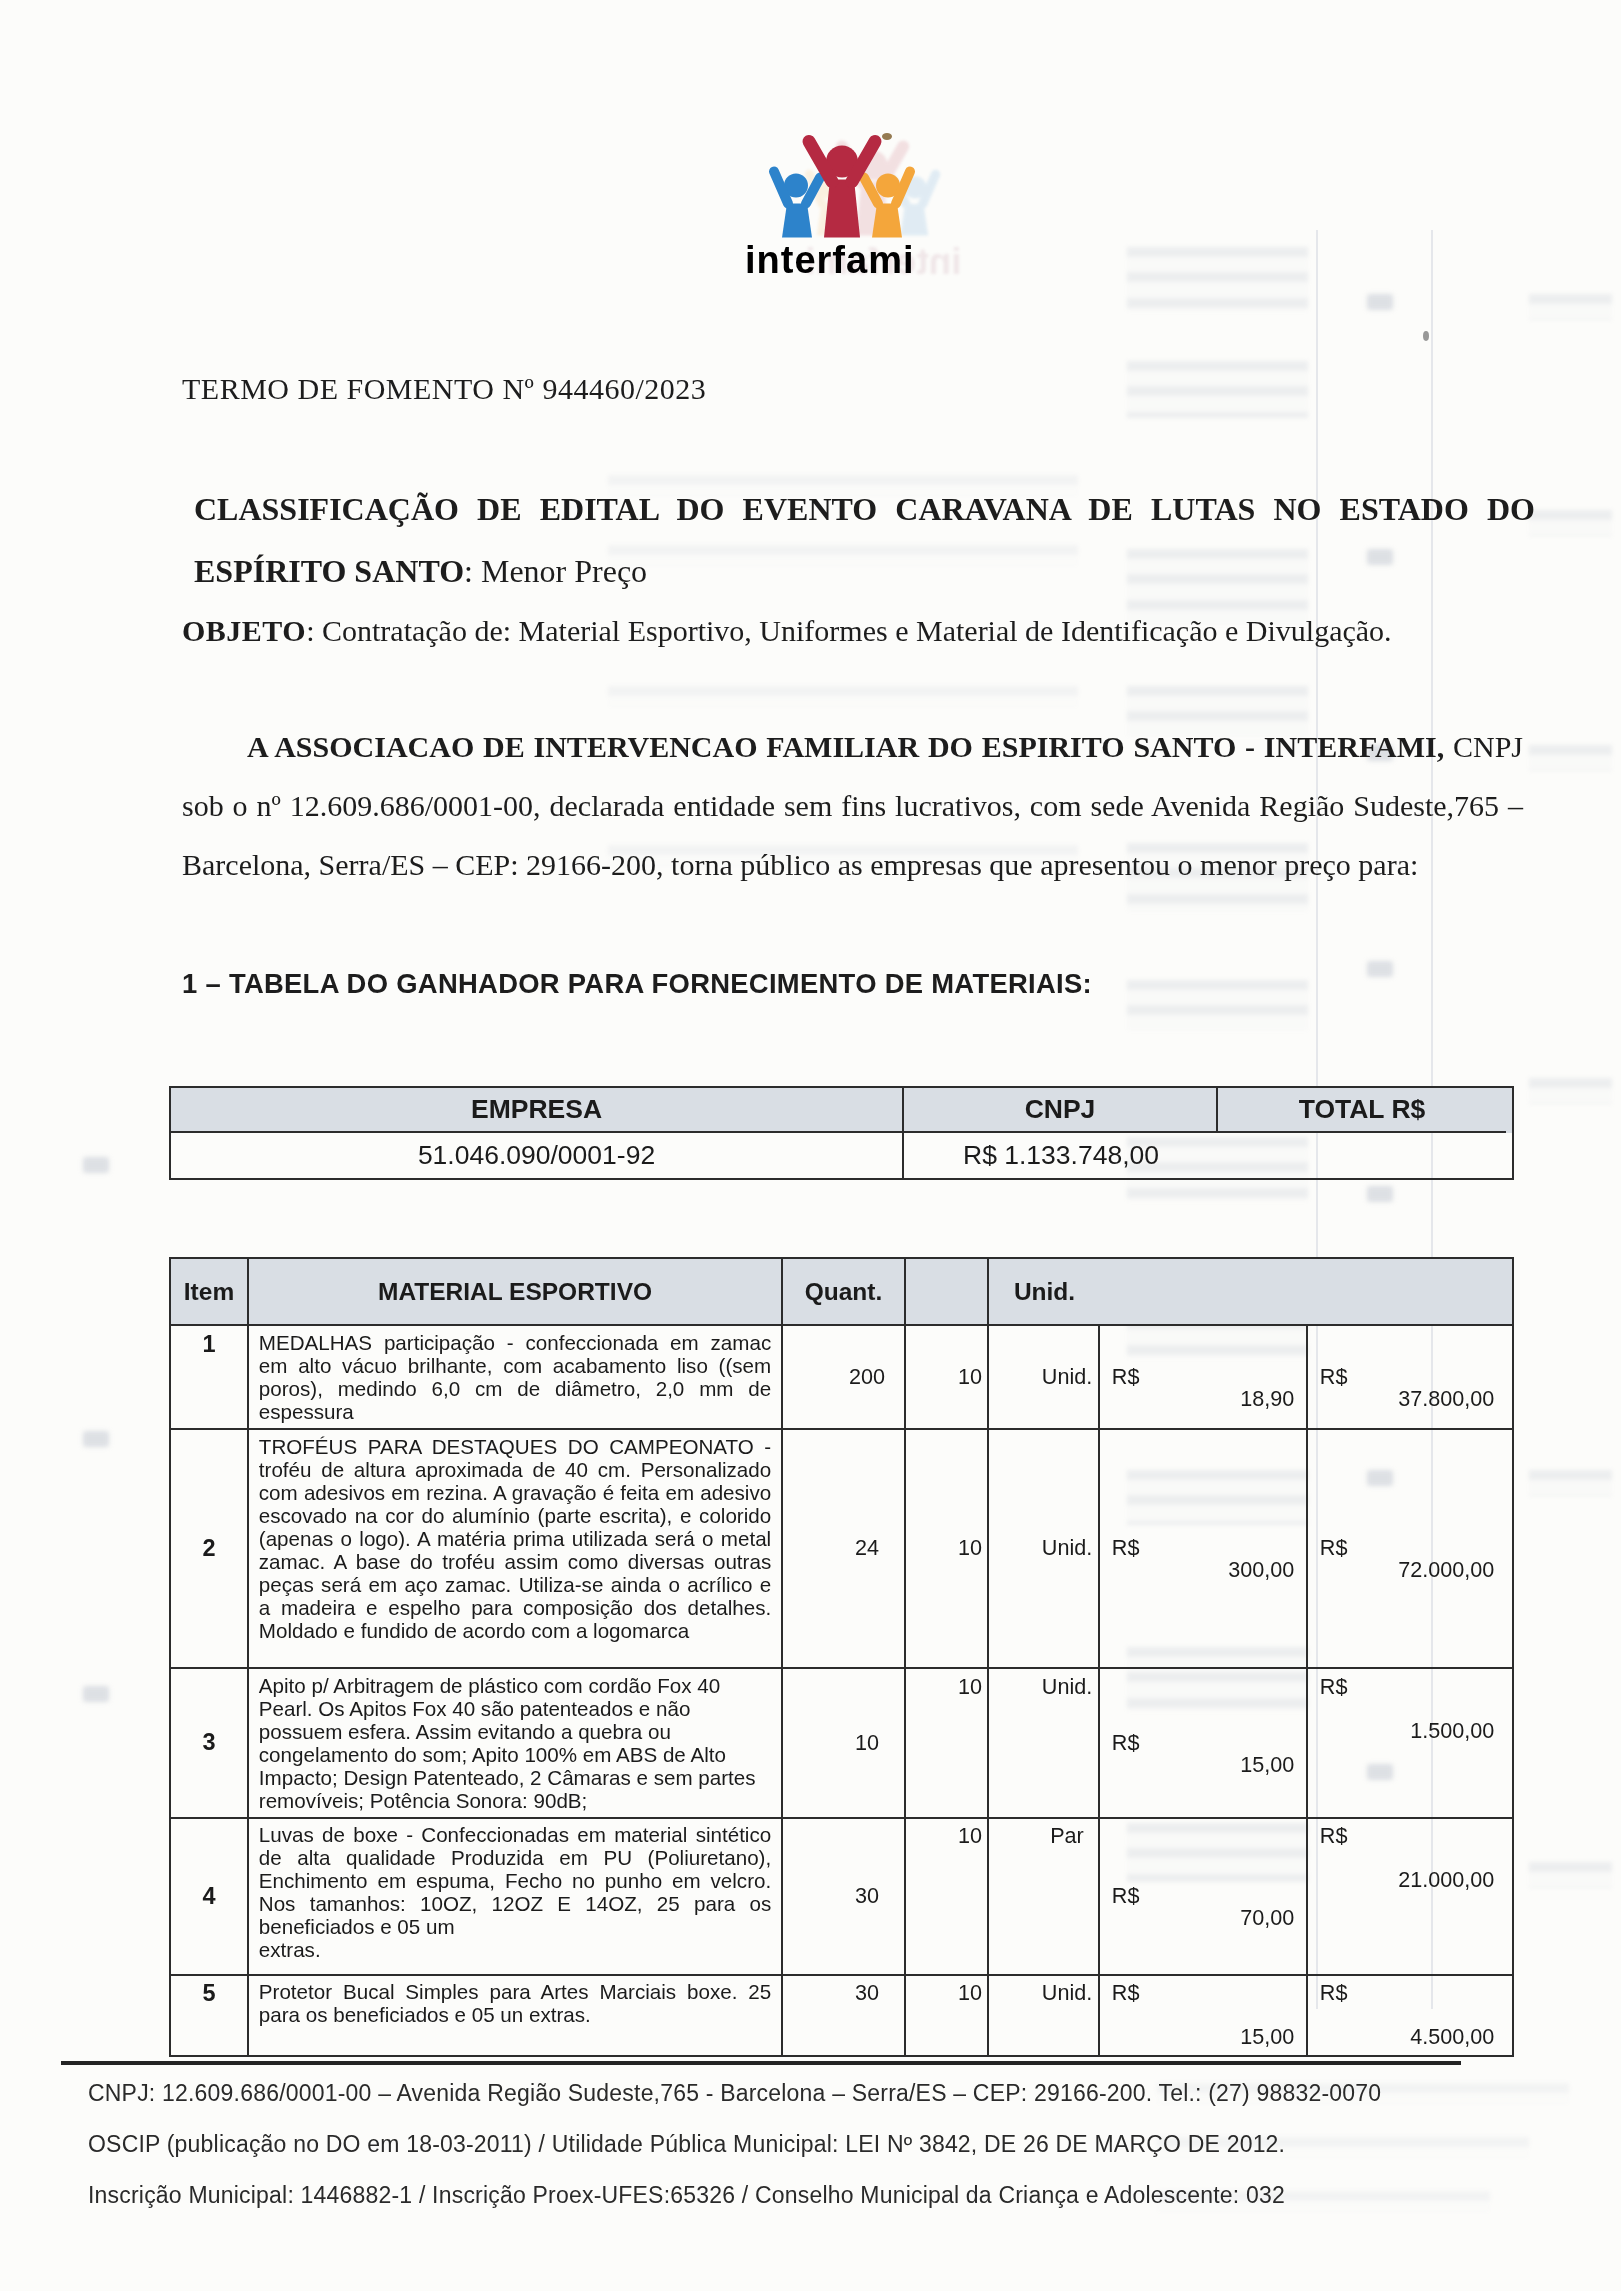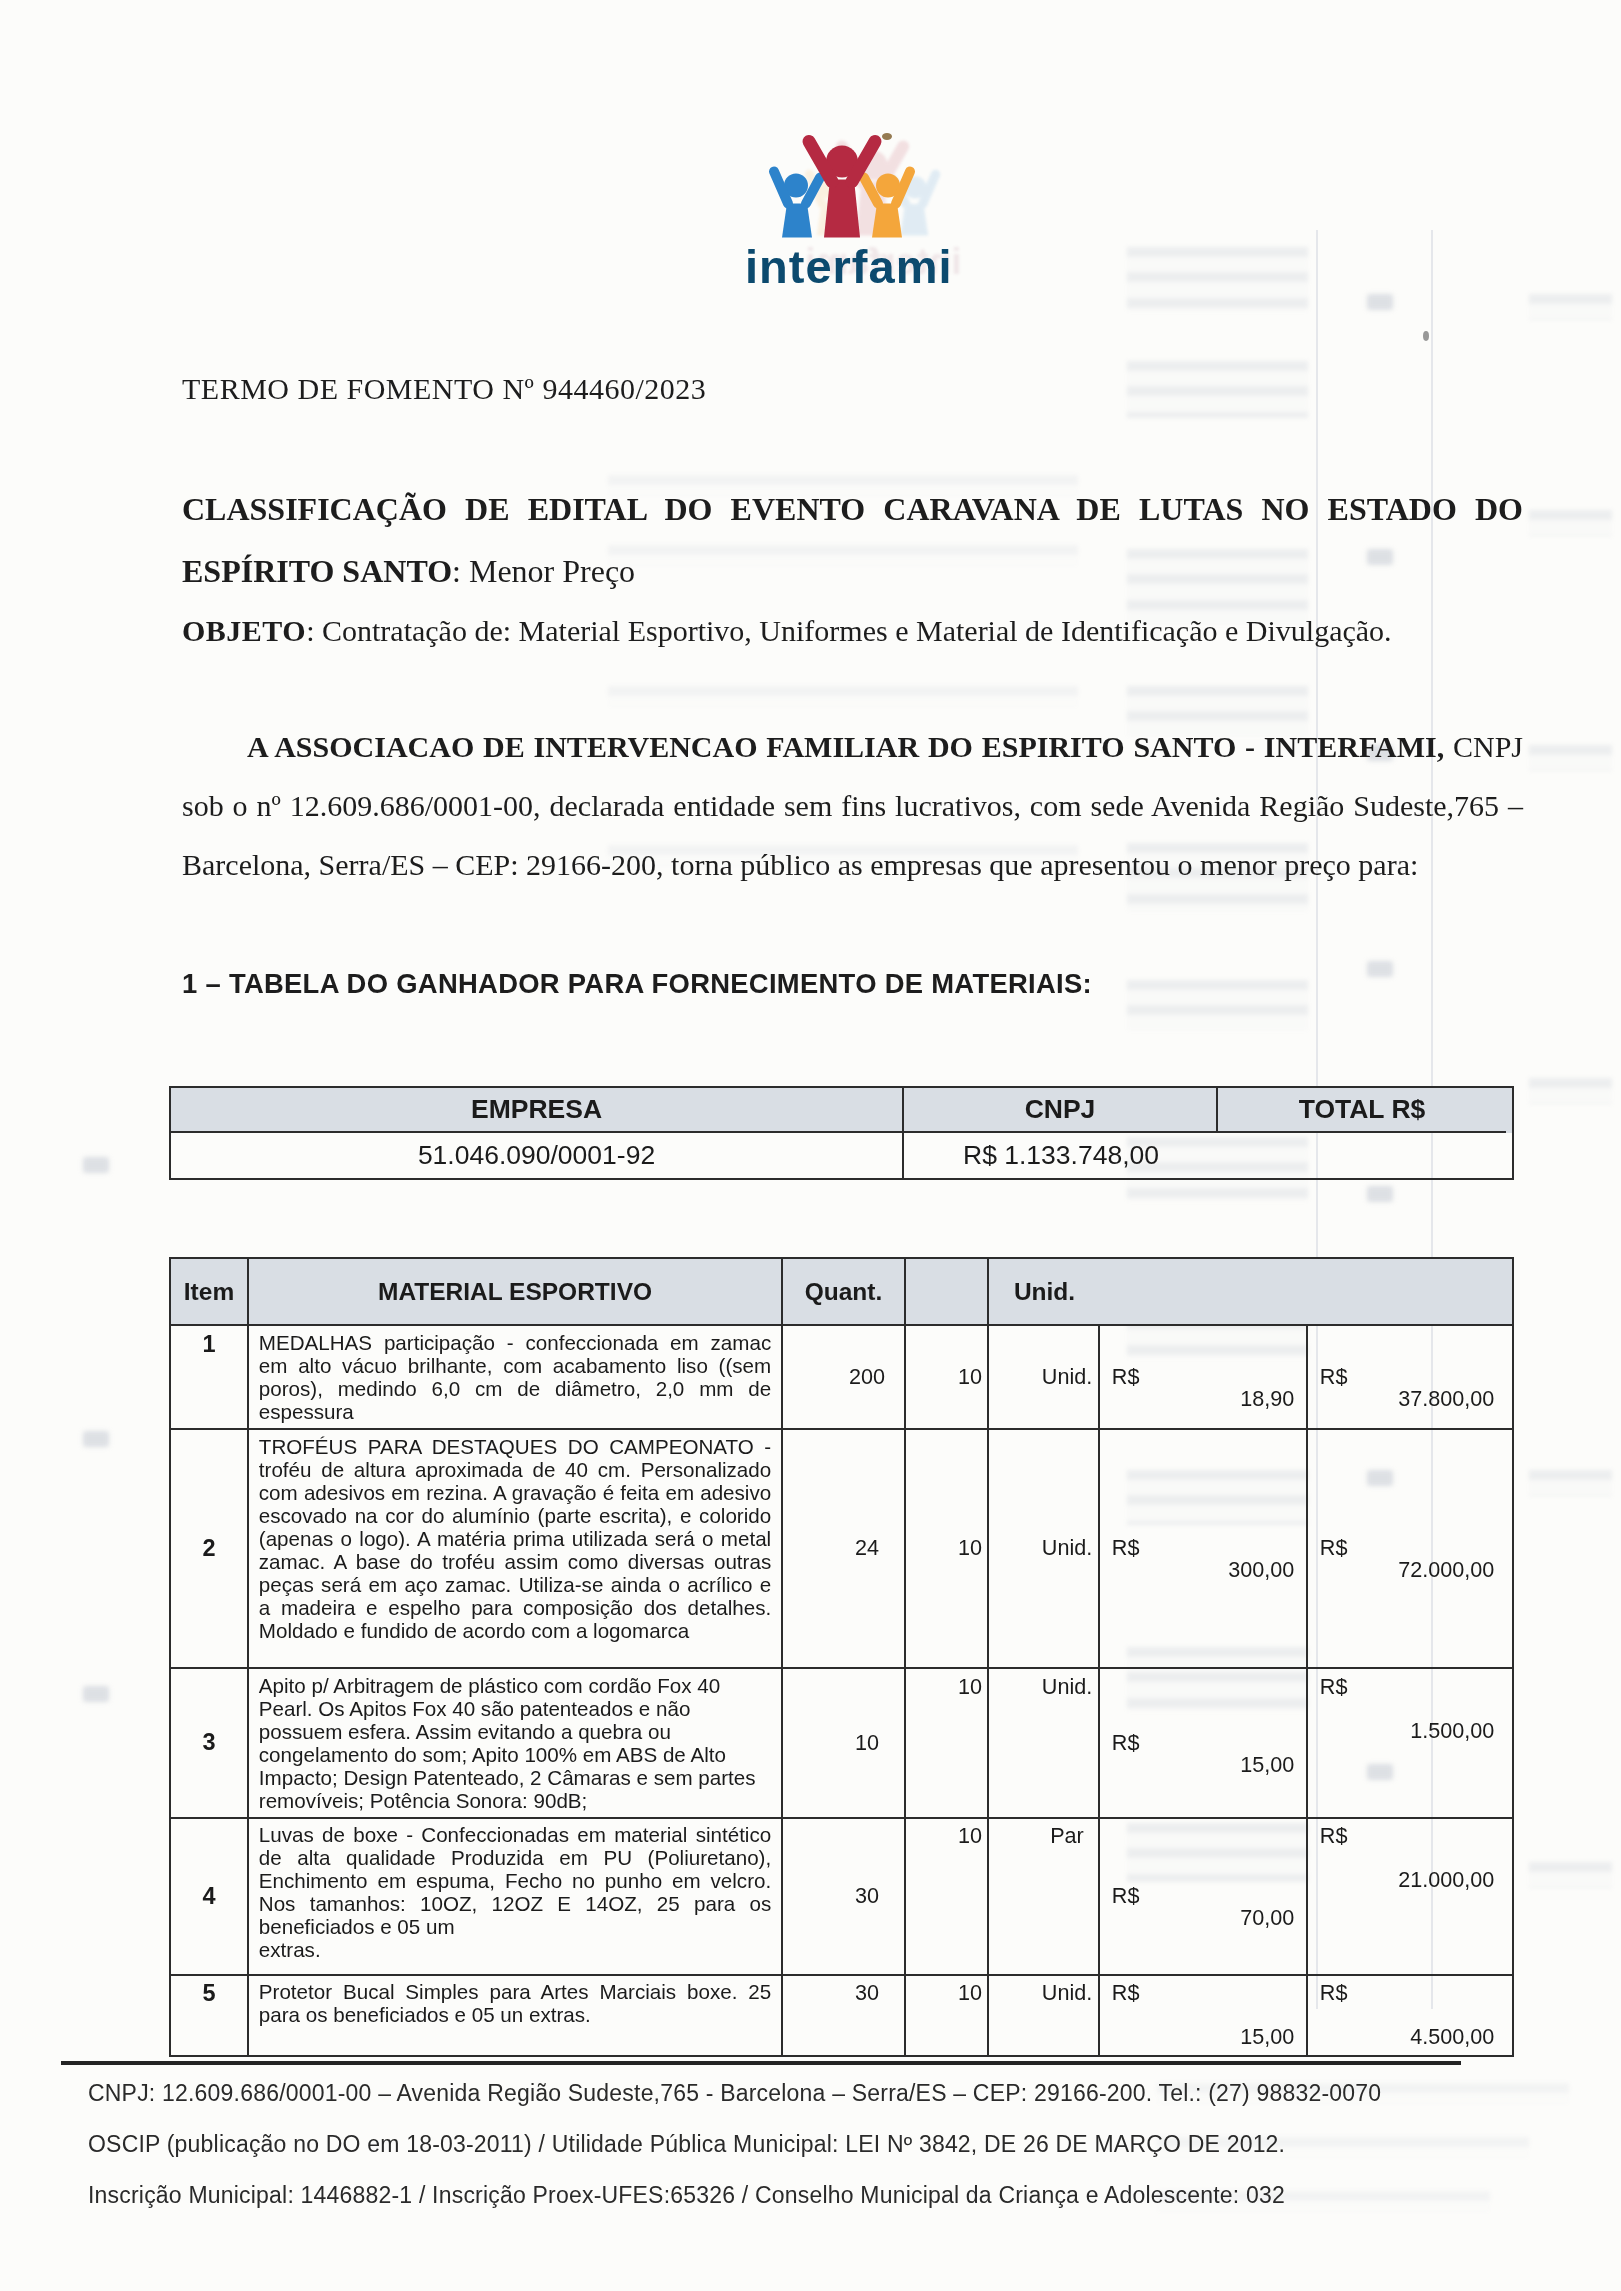--- a/index.html
+++ b/index.html
@@ -12,31 +12,31 @@
   .smudge{position:absolute;filter:blur(2px);opacity:.5;
     background:repeating-linear-gradient(180deg, rgba(148,158,178,.30) 0 9.8px, rgba(148,158,178,.05) 9.8px 25.5px);}
   .smudge.lite{opacity:.3;}
   .vline{position:absolute;width:2px;background:rgba(150,160,180,.22);filter:blur(0.6px);}
   .nblob{position:absolute;width:25.5px;height:15.7px;background:rgba(140,150,172,.28);filter:blur(2.5px);border-radius:2.9px;}
   .speck{position:absolute;border-radius:50%;}
   
   .logo-wrap{position:absolute;left:627px;top:125px;width:372px;height:186px;}
   .logo-fig{position:absolute;left:125px;top:0;width:180px;height:116px;}
   .logo-text{position:absolute;left:118px;top:114px;width:196px;text-align:left;
-    font-family:"Liberation Sans","DejaVu Sans",sans-serif;font-weight:bold;font-size:47px;
-    color:#0c4a6e;letter-spacing:1px;}
+    font-family:"Liberation Sans","DejaVu Sans",sans-serif;font-weight:bold;font-size:38px;
+    color:#000000;letter-spacing:1px;}
   .ghost{opacity:.13;filter:blur(1.6px);transform:scaleX(-1);}
   .ghost-fig{position:absolute;left:43px;top:5.9px;width:167px;height:108px;}
   .ghost-text{position:absolute;left:17.6px;top:116px;width:196px;text-align:center;
     font-family:"Liberation Sans","DejaVu Sans",sans-serif;font-weight:bold;font-size:37px;color:#a05a74;}
   
   .abs{position:absolute;}
   .title{left:182px;top:372px;font-size:30px;letter-spacing:0.5px;color:#1d1d1d;}
   .para{left:182px;width:1341px;text-align:justify;color:#1d1d1d;}
-  .classif{top:478px;font-size:32px;font-weight:bold;line-height:62px;}
+  .classif{top:478px;font-size:32px;font-weight:bold;line-height:62px;margin-left:12px;}
   .classif .norm{font-weight:normal;}
   .objeto{top:600px;font-size:30px;line-height:61px;}
   .objeto b{letter-spacing:0.5px;}
   .intro{top:717px;font-size:30px;line-height:59px;text-indent:65px;}
   .sec-title{left:182px;top:968px;font-family:"Liberation Sans","DejaVu Sans",sans-serif;
     font-weight:bold;font-size:27.4px;color:#1d1d1d;letter-spacing:0.3px;}
   
   .wtable{left:169px;top:1086px;width:1341px;border:2.9px solid #2c2c2c;
     font-family:"Liberation Sans","DejaVu Sans",sans-serif;font-size:26.5px;color:#1b1b1b;}
   .wrow{display:grid;grid-template-columns:733px 314px 288px;}

